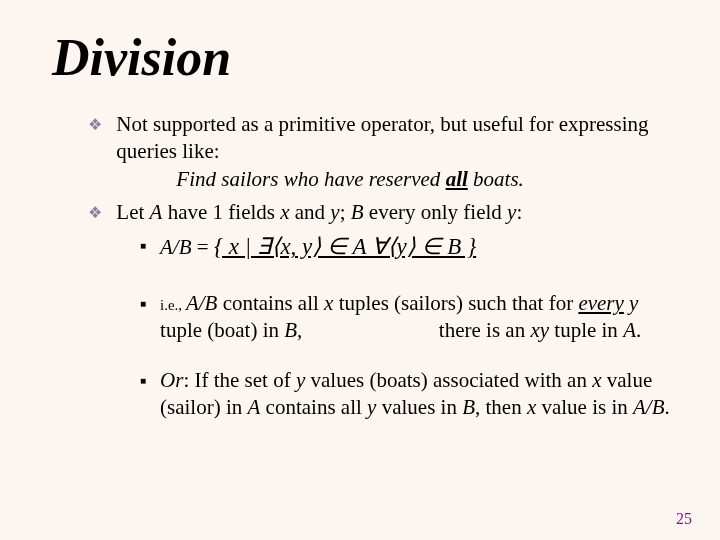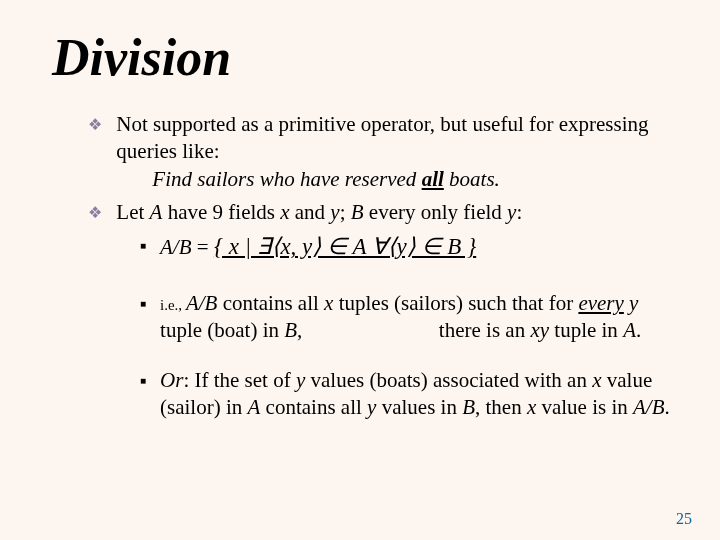--- a/index.html
+++ b/index.html
@@ -34,21 +34,21 @@
     font-size: 16px;
     margin-right: 14px;
     margin-top: 4px;
     flex-shrink: 0;
   }
   .bullet-body { flex: 1; font-family: Liberation Serif, serif; }
   .italic { font-style: italic; }
   .bold { font-weight: bold; }
   .underline { text-decoration: underline; }
   .indent-example {
-    margin-left: 36px;
+    margin-left: 60px;
     font-style: italic;
   }
   .sub-bullets {
     margin-left: 92px;
     font-size: 21px;
     line-height: 1.3;
   }
   .sub-row {
     display: flex;
     align-items: flex-start;
@@ -64,21 +64,21 @@
   .sub-body { flex: 1; }
   .formula {
     font-family: "Times New Roman", serif;
     font-style: italic;
   }
   .page-num {
     position: absolute;
     bottom: 12px;
     right: 28px;
     font-size: 16px;
-    color: #0369a1;
+    color: #701a75;
   }
   .small { font-size: 15px; }
 </style>
 </head>
 <body>
 
 <div class="title">Division</div>
 
 <div class="top-bullets">
 
@@ -88,21 +88,21 @@
       <span>Not supported as a primitive operator, but useful for expressing queries like:</span>
       <div class="indent-example">
         <span>Find sailors who have reserved </span><span class="bold underline">all</span><span> boats.</span>
       </div>
     </div>
   </div>
 
   <div class="bullet-row">
     <span class="diamond">❖</span>
     <div class="bullet-body">
-      <span>Let </span><span class="italic">A</span><span> have 9 fields </span><span class="italic">x</span><span> and </span><span class="italic">y</span><span>; </span><span class="italic">B</span><span> every only field </span><span class="italic">y</span><span>:</span>
+      <span>Let </span><span class="italic">A</span><span> have 1 fields </span><span class="italic">x</span><span> and </span><span class="italic">y</span><span>; </span><span class="italic">B</span><span> every only field </span><span class="italic">y</span><span>:</span>
     </div>
   </div>
 
 </div>
 
 <div class="sub-bullets">
 
   <div class="sub-row" style="margin-bottom:28px;">
     <span class="square">■</span>
     <div class="sub-body">

